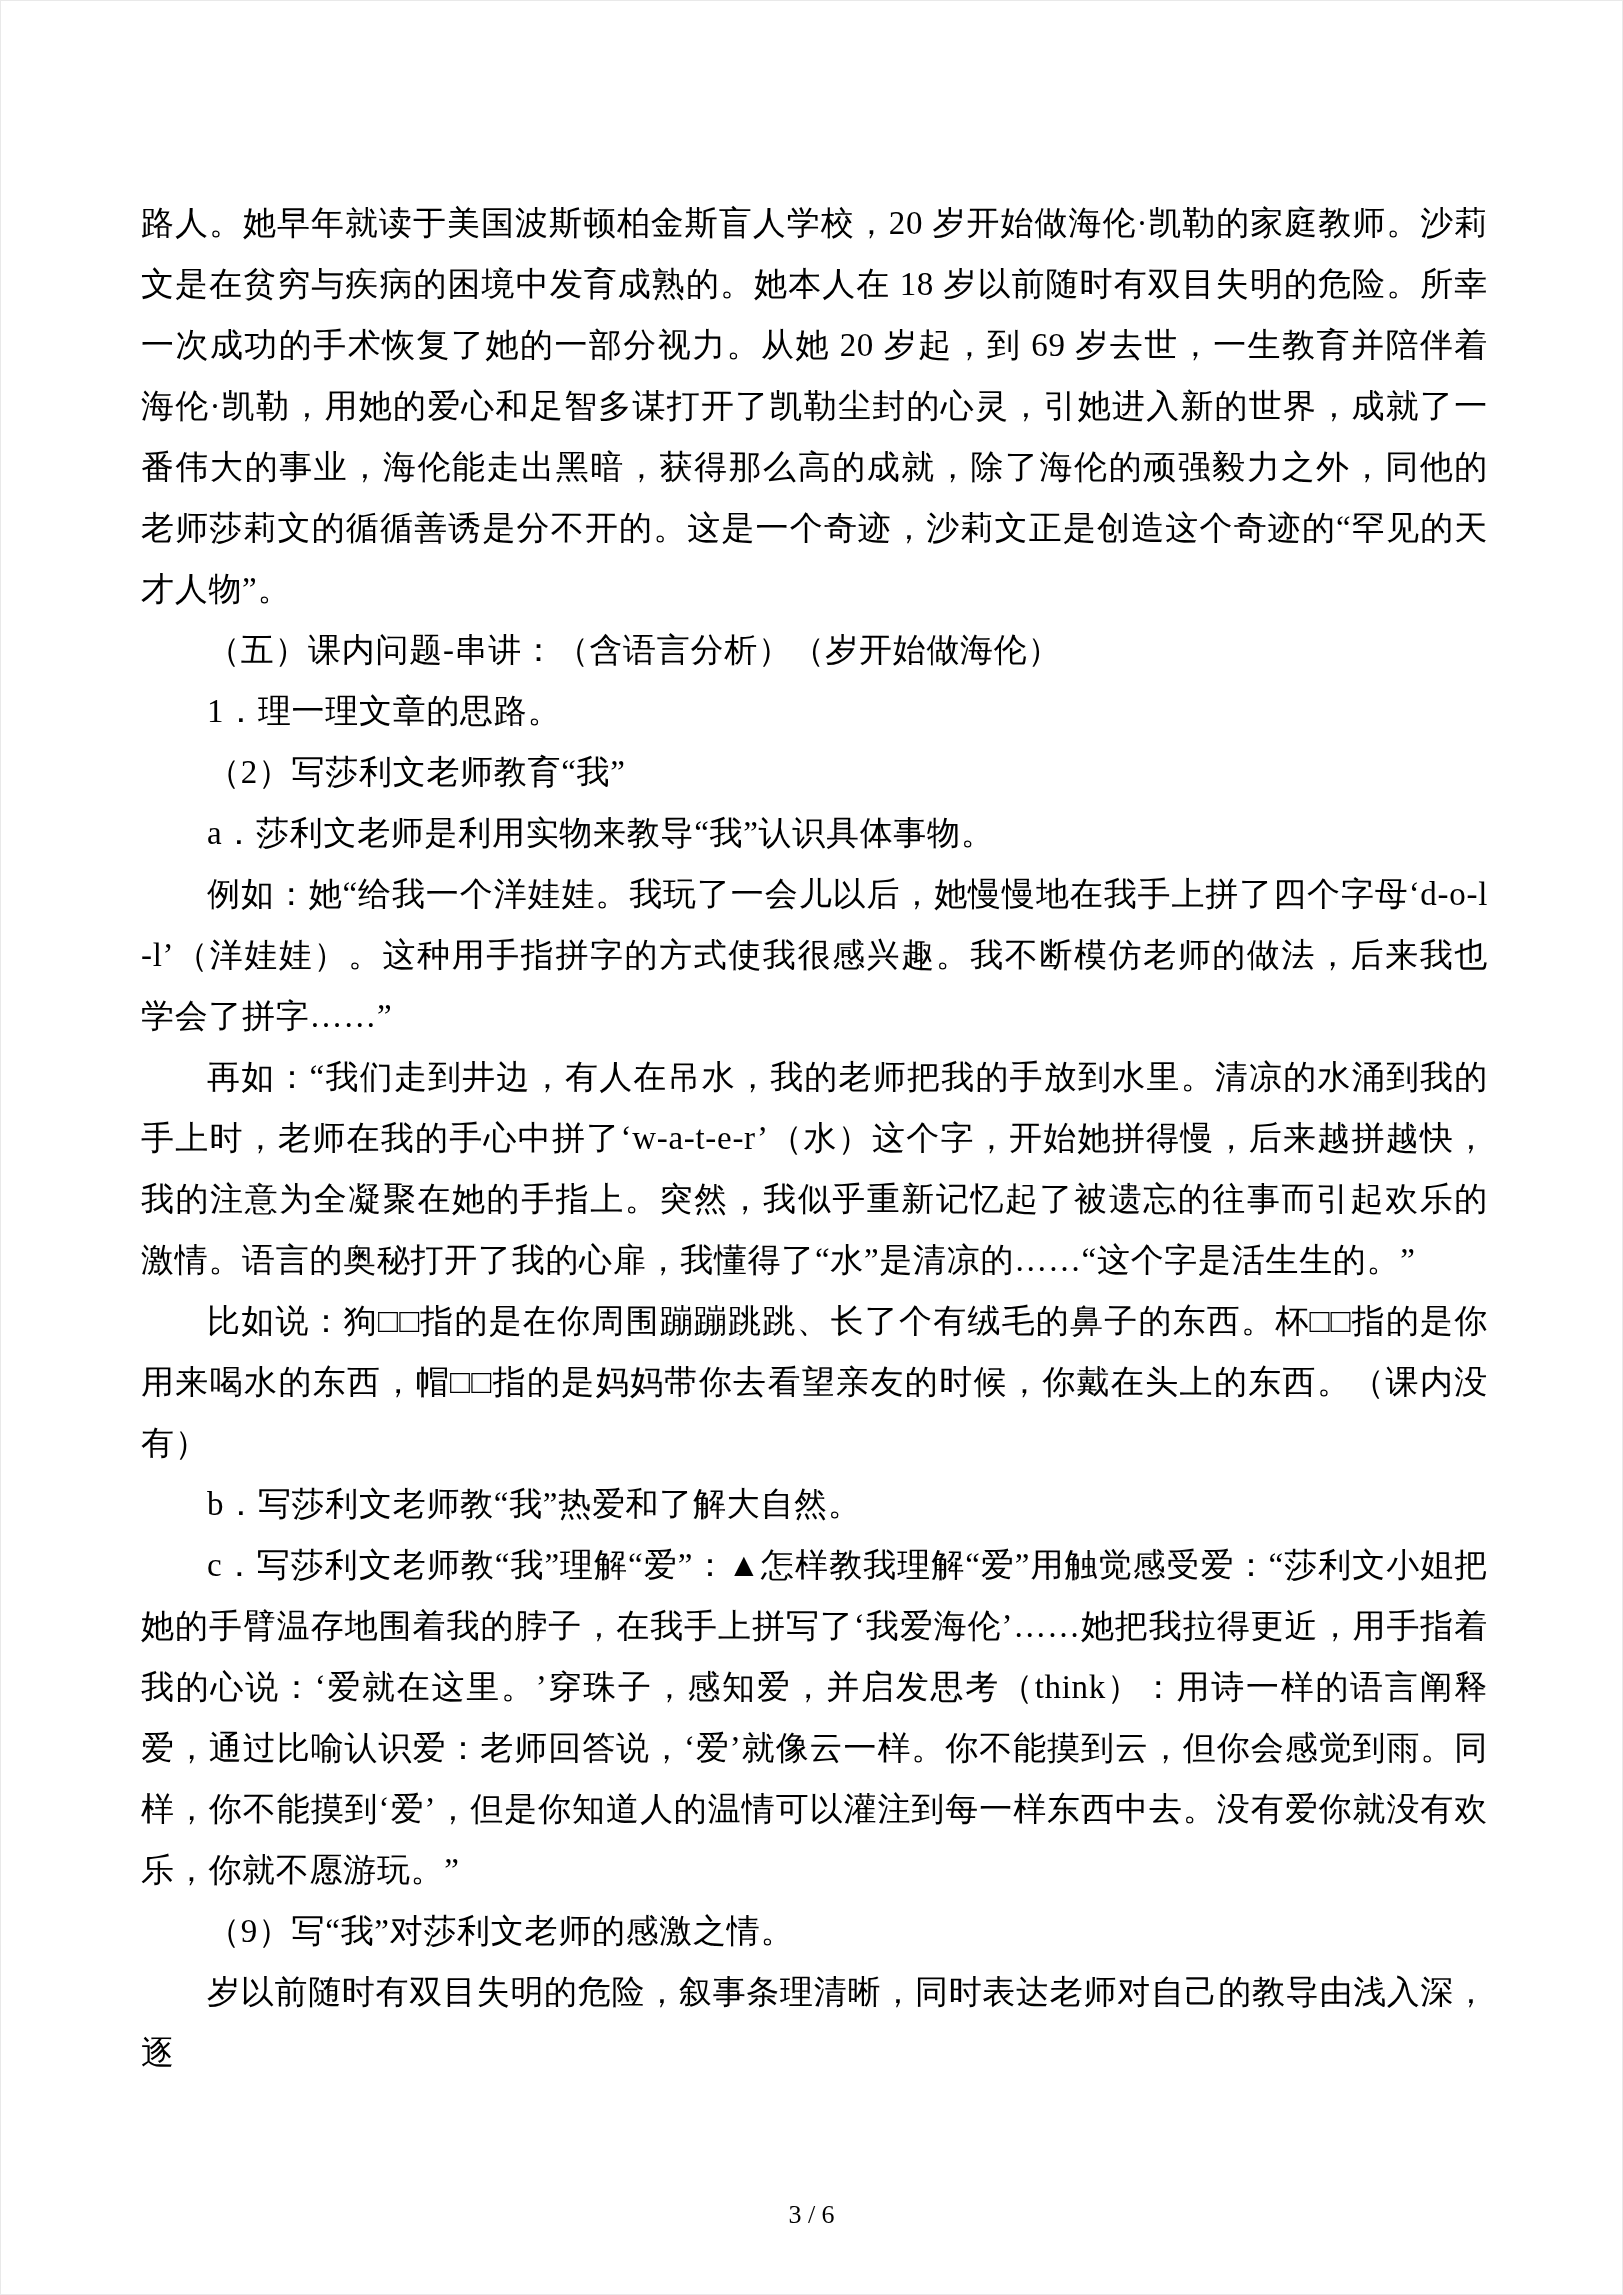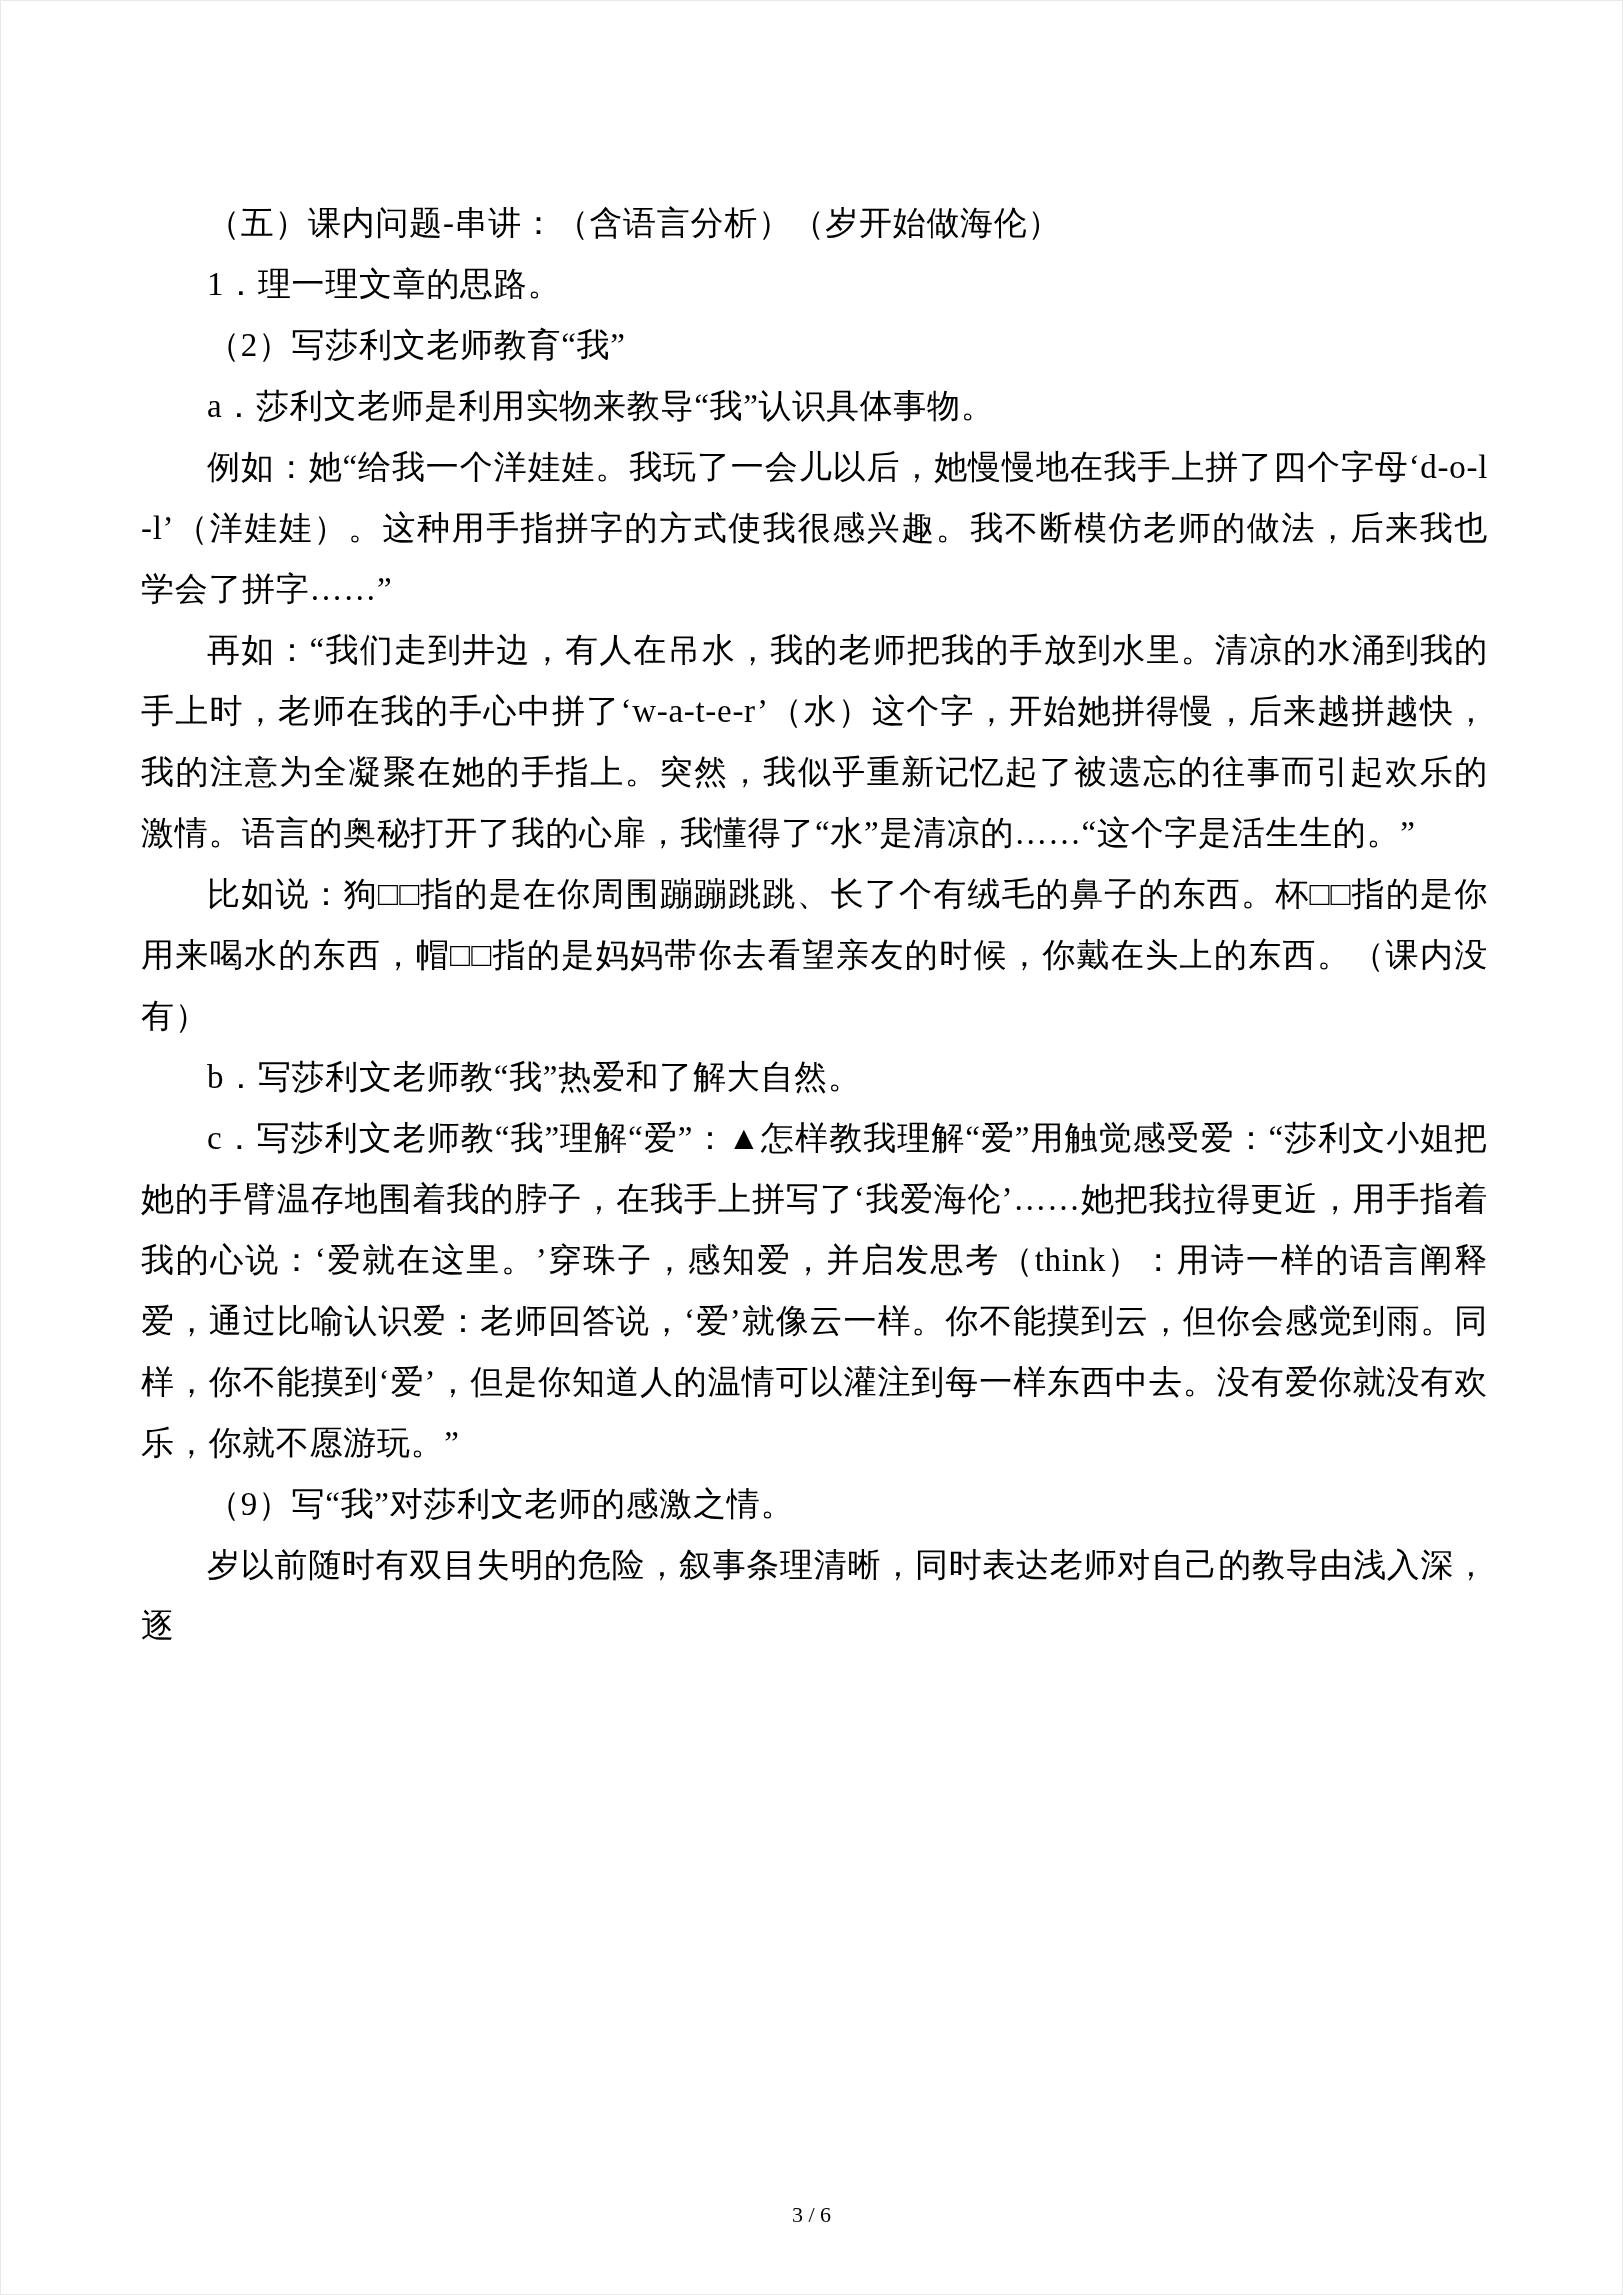--- a/index.html
+++ b/index.html
@@ -33,29 +33,30 @@
   }
   .content p.indent {
     text-indent: 2em;
   }
   .footer {
     position: absolute;
     left: 0;
     bottom: 63px;
     width: 100%;
     text-align: center;
-    font-size: 22px;
+    font-size: 26px;
     line-height: 33px;
   }
 </style>
 </head>
 <body>
 
 <div class="page">
   <div class="content">
+    <p>路人。她早年就读于美国波斯顿柏金斯盲人学校，20 岁开始做海伦·凯勒的家庭教师。沙莉文是在贫穷与疾病的困境中发育成熟的。她本人在 18 岁以前随时有双目失明的危险。所幸一次成功的手术恢复了她的一部分视力。从她 20 岁起，到 69 岁去世，一生教育并陪伴着海伦·凯勒，用她的爱心和足智多谋打开了凯勒尘封的心灵，引她进入新的世界，成就了一番伟大的事业，海伦能走出黑暗，获得那么高的成就，除了海伦的顽强毅力之外，同他的老师莎莉文的循循善诱是分不开的。这是一个奇迹，沙莉文正是创造这个奇迹的“罕见的天才人物”。</p>
     <p class="indent">（五）课内问题-串讲：（含语言分析）（岁开始做海伦）</p>
     <p class="indent">1．理一理文章的思路。</p>
     <p class="indent">（2）写莎利文老师教育“我”</p>
     <p class="indent">a．莎利文老师是利用实物来教导“我”认识具体事物。</p>
     <p class="indent">例如：她“给我一个洋娃娃。我玩了一会儿以后，她慢慢地在我手上拼了四个字母‘d-o-l-l’（洋娃娃）。这种用手指拼字的方式使我很感兴趣。我不断模仿老师的做法，后来我也学会了拼字……”</p>
     <p class="indent">再如：“我们走到井边，有人在吊水，我的老师把我的手放到水里。清凉的水涌到我的手上时，老师在我的手心中拼了‘w-a-t-e-r’（水）这个字，开始她拼得慢，后来越拼越快，我的注意为全凝聚在她的手指上。突然，我似乎重新记忆起了被遗忘的往事而引起欢乐的激情。语言的奥秘打开了我的心扉，我懂得了“水”是清凉的……“这个字是活生生的。”</p>
     <p class="indent">比如说：狗□□指的是在你周围蹦蹦跳跳、长了个有绒毛的鼻子的东西。杯□□指的是你用来喝水的东西，帽□□指的是妈妈带你去看望亲友的时候，你戴在头上的东西。（课内没有）</p>
     <p class="indent">b．写莎利文老师教“我”热爱和了解大自然。</p>
     <p class="indent">c．写莎利文老师教“我”理解“爱”：▲怎样教我理解“爱”用触觉感受爱：“莎利文小姐把她的手臂温存地围着我的脖子，在我手上拼写了‘我爱海伦’……她把我拉得更近，用手指着我的心说：‘爱就在这里。’穿珠子，感知爱，并启发思考（think）：用诗一样的语言阐释爱，通过比喻认识爱：老师回答说，‘爱’就像云一样。你不能摸到云，但你会感觉到雨。同样，你不能摸到‘爱’，但是你知道人的温情可以灌注到每一样东西中去。没有爱你就没有欢乐，你就不愿游玩。”</p>
     <p class="indent">（9）写“我”对莎利文老师的感激之情。</p>

